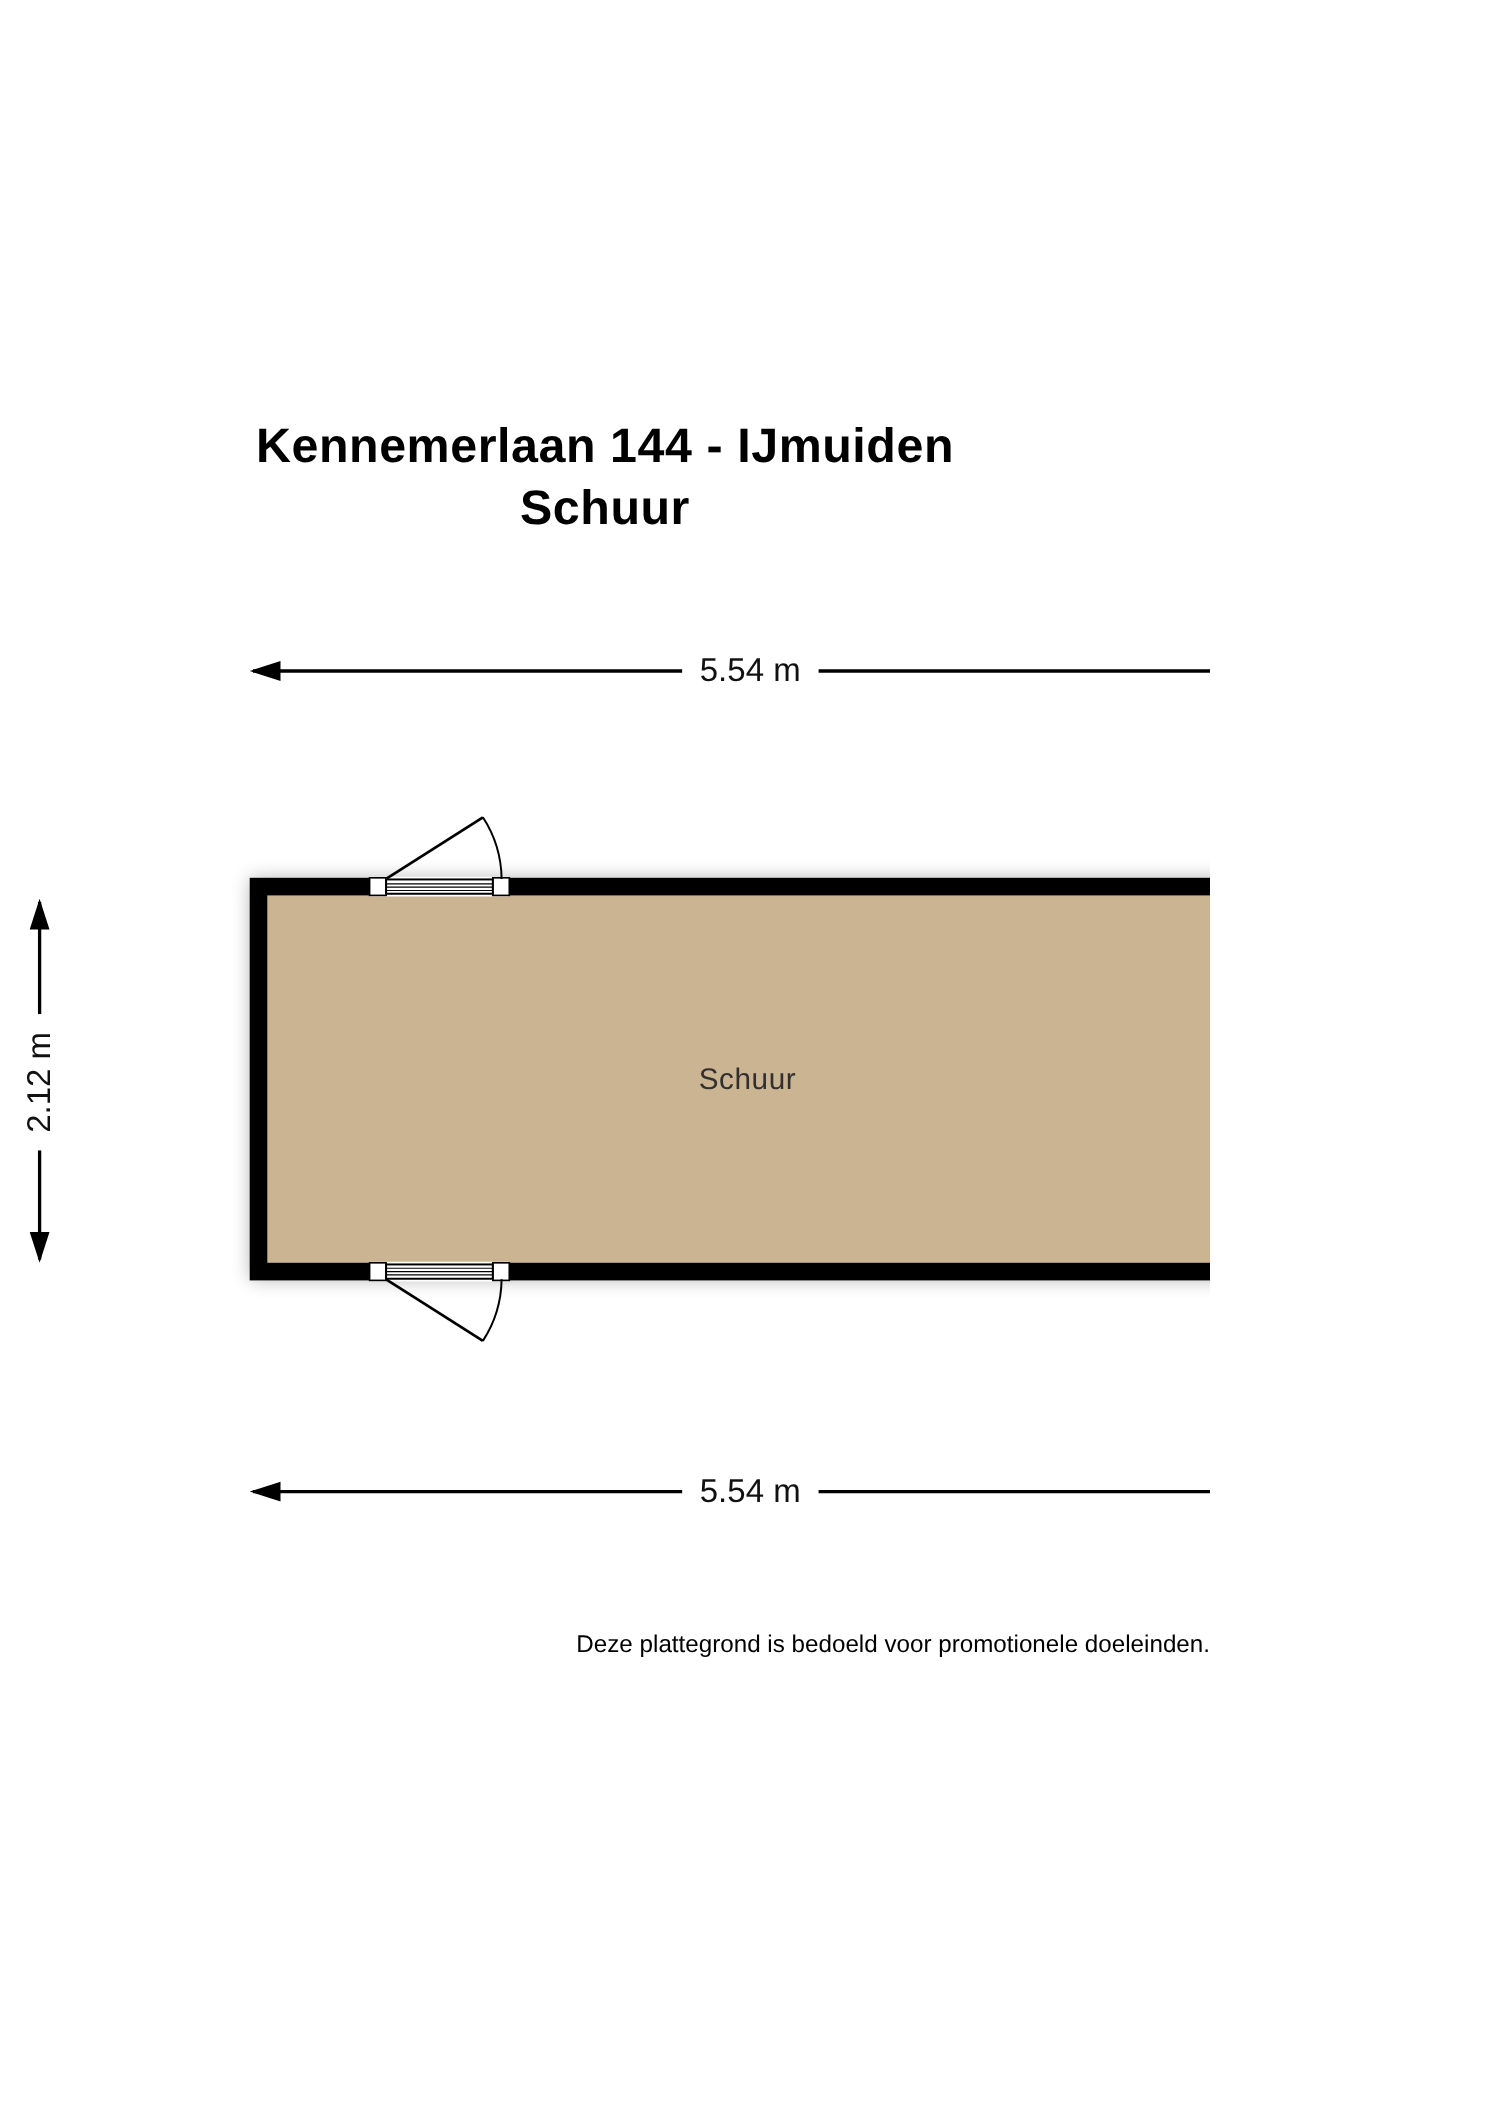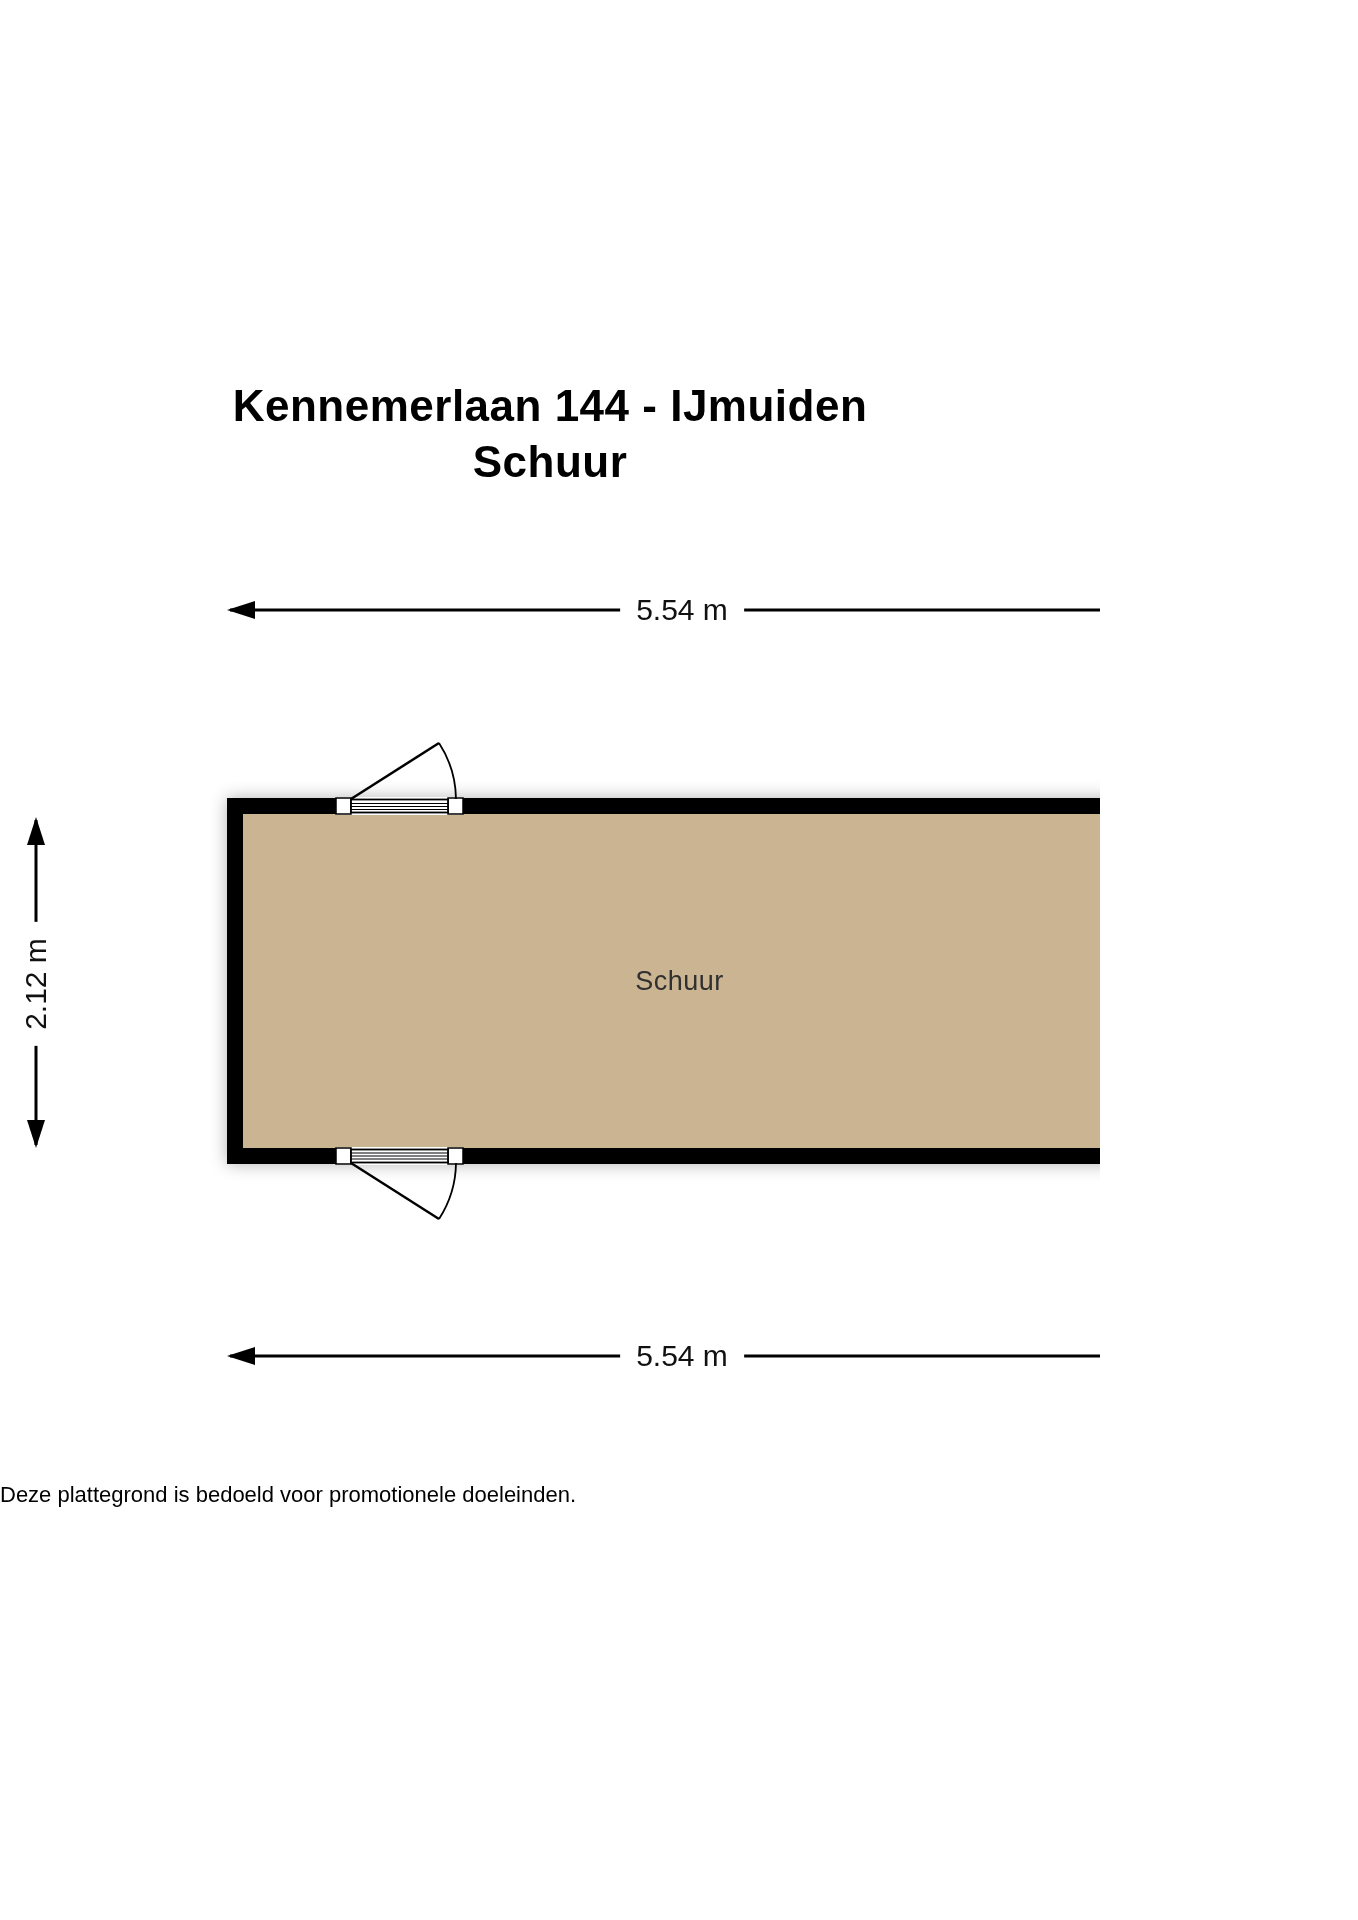--- a/index.html
+++ b/index.html
@@ -79,21 +79,21 @@
   }
   .dim-label.vertical {
     transform: translate(-50%, -50%) rotate(-90deg);
   }
   
   .footer-block {
     position: absolute;
     top: 1480px;
     left: 0;
     width: 100%;
-    text-align: left;
+    text-align: right;
     color: #000;
   }
   .footer-line {
     font-size: 22px;
     line-height: 29px;
   }
 </style>
 </head>
 <body>
 

